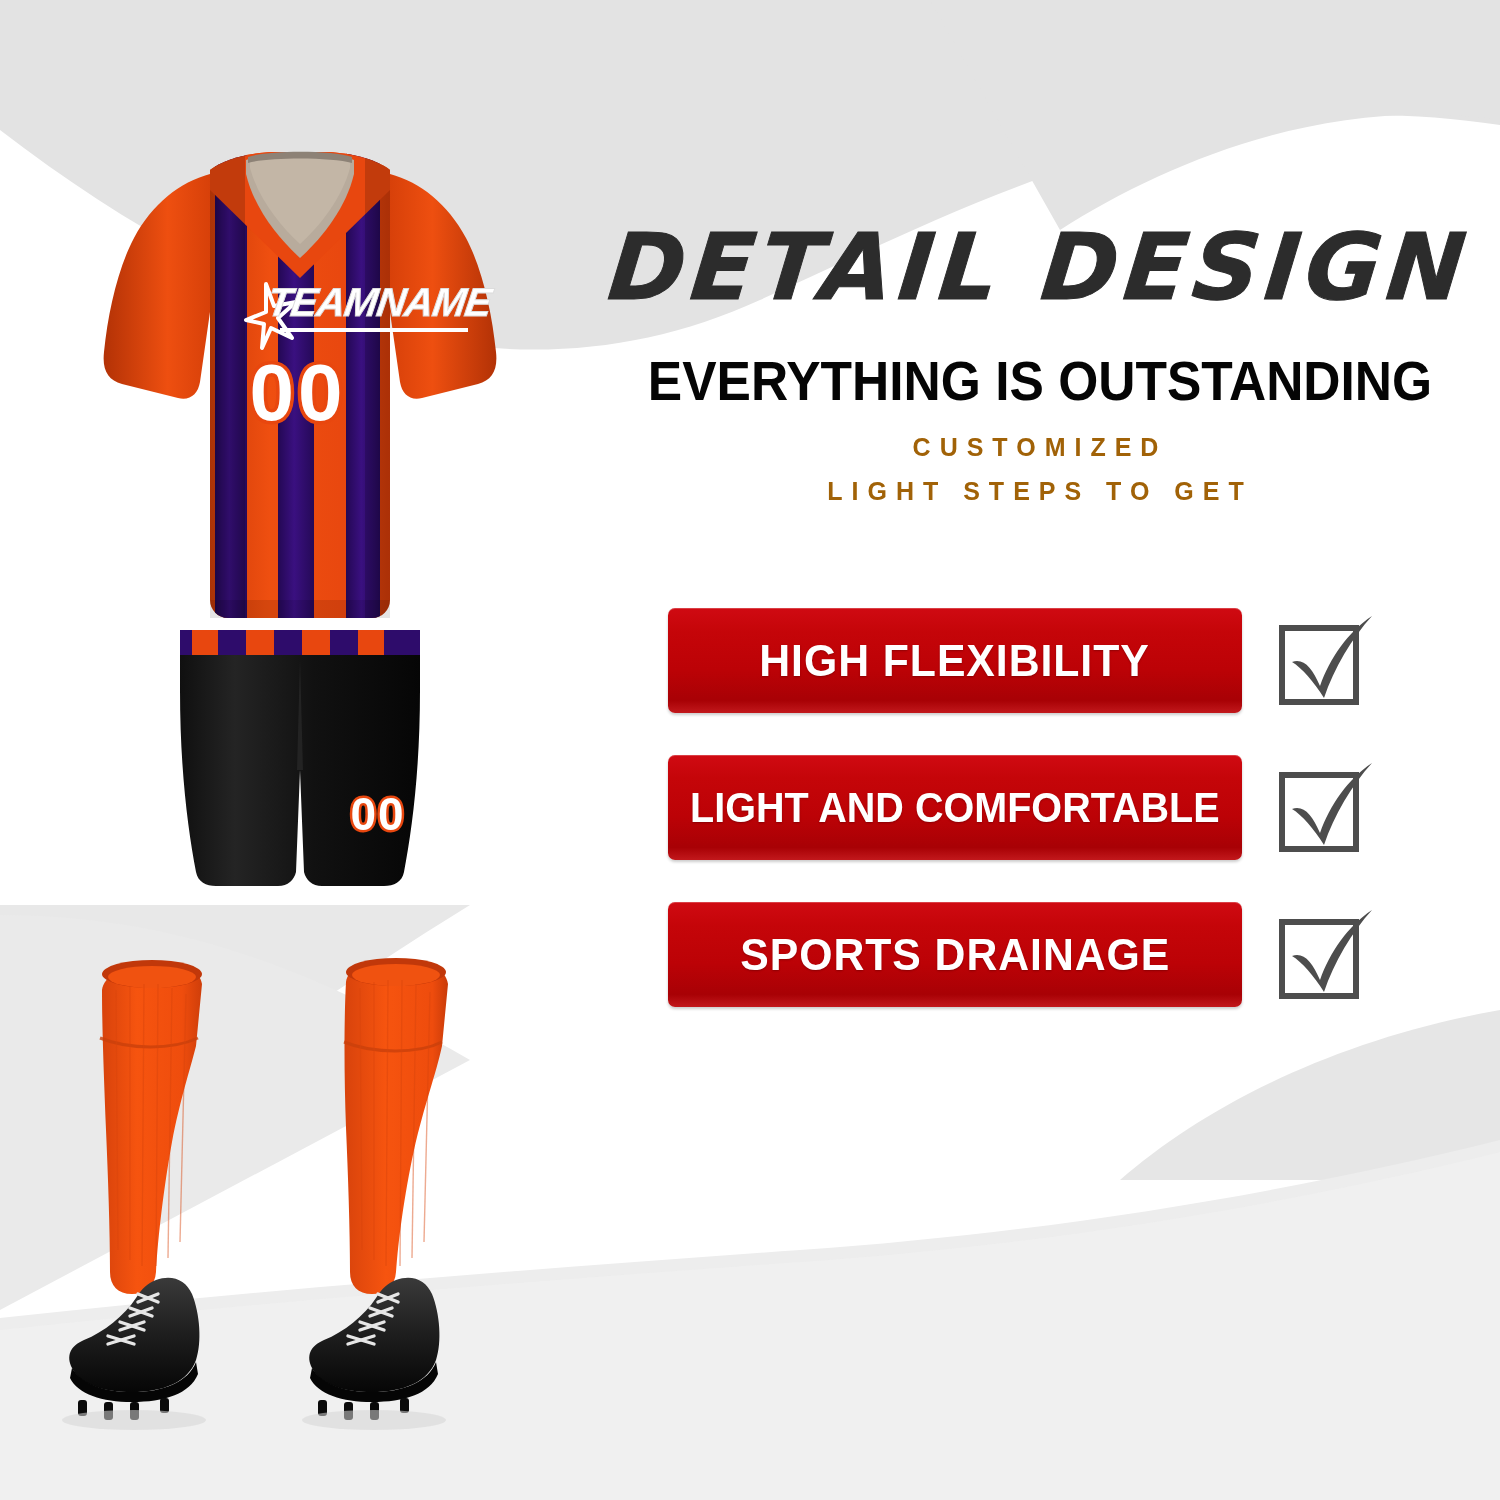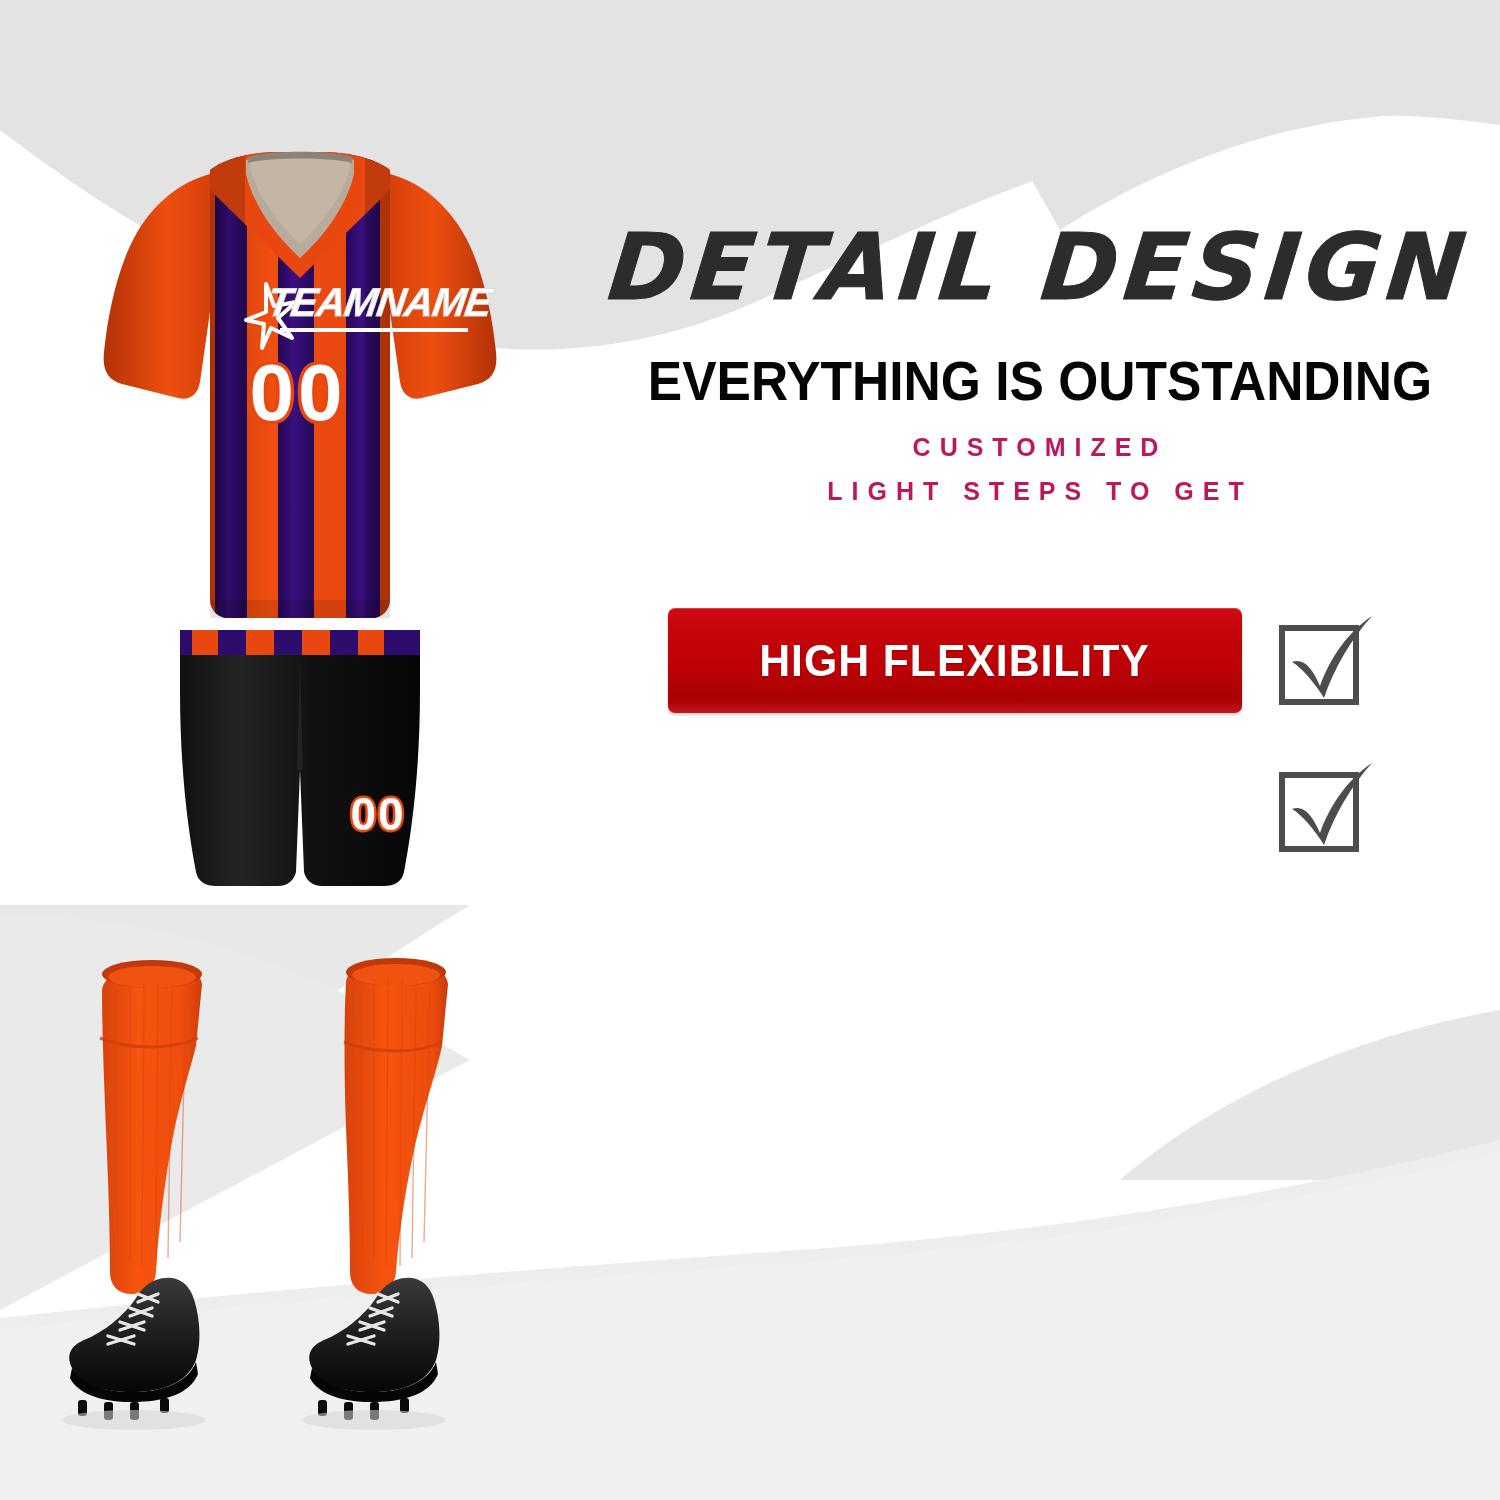--- a/index.html
+++ b/index.html
@@ -40,21 +40,21 @@
     font-family:"Liberation Sans Narrow","Liberation Sans",sans-serif;
     font-size:56px;line-height:1.05;
     font-weight:bold;
     letter-spacing:0px;
     color:#050505;
     transform:scaleX(.92);
   }
   .tagline{
     position:absolute;left:0px;top:425px;width:880px;
     text-align:center;
-    color:#be185d;
+    color:#a16207;
     font-size:25px;line-height:44px;
     font-weight:bold;
     letter-spacing:9px;
   }
 
   
   .features{position:absolute;left:68px;top:608px;width:820px;text-align:right;}
   .feature-row{
     position:relative;height:105px;margin-bottom:42px;
   }
@@ -329,27 +329,42 @@
         </div>
         <div class="check-wrap">
           <svg viewBox="0 0 108 108" width="108" height="108">
             <rect x="14" y="22" width="74" height="74" fill="none" stroke="#4d4d4d" stroke-width="6"></rect>
             <path d="M24,56 C36,52 44,62 52,80 C62,52 80,26 104,10
                      C84,32 66,62 56,92 C46,76 34,62 24,56 Z" fill="#4d4d4d"></path>
           </svg>
         </div>
       </div>
 
-
-
       <div class="feature-row">
+        <div class="feature-bar">
+          <span class="feature-label wide">LIGHT AND COMFORTABLE</span>
+        </div>
         <div class="check-wrap">
           <svg viewBox="0 0 108 108" width="108" height="108">
             <rect x="14" y="22" width="74" height="74" fill="none" stroke="#4d4d4d" stroke-width="6"></rect>
             <path d="M24,56 C36,52 44,62 52,80 C62,52 80,26 104,10
                      C84,32 66,62 56,92 C46,76 34,62 24,56 Z" fill="#4d4d4d"></path>
           </svg>
         </div>
       </div>
 
+
+      <div class="feature-row">
+        <div class="feature-bar">
+          <span class="feature-label">SPORTS  DRAINAGE</span>
+        </div>
+        <div class="check-wrap">
+          <svg viewBox="0 0 108 108" width="108" height="108">
+            <rect x="14" y="22" width="74" height="74" fill="none" stroke="#4d4d4d" stroke-width="6"></rect>
+            <path d="M24,56 C36,52 44,62 52,80 C62,52 80,26 104,10
+                     C84,32 66,62 56,92 C46,76 34,62 24,56 Z" fill="#4d4d4d"></path>
+          </svg>
+        </div>
+      </div>
+
     </div>
   </div>
 </div>
 
 </body></html>

